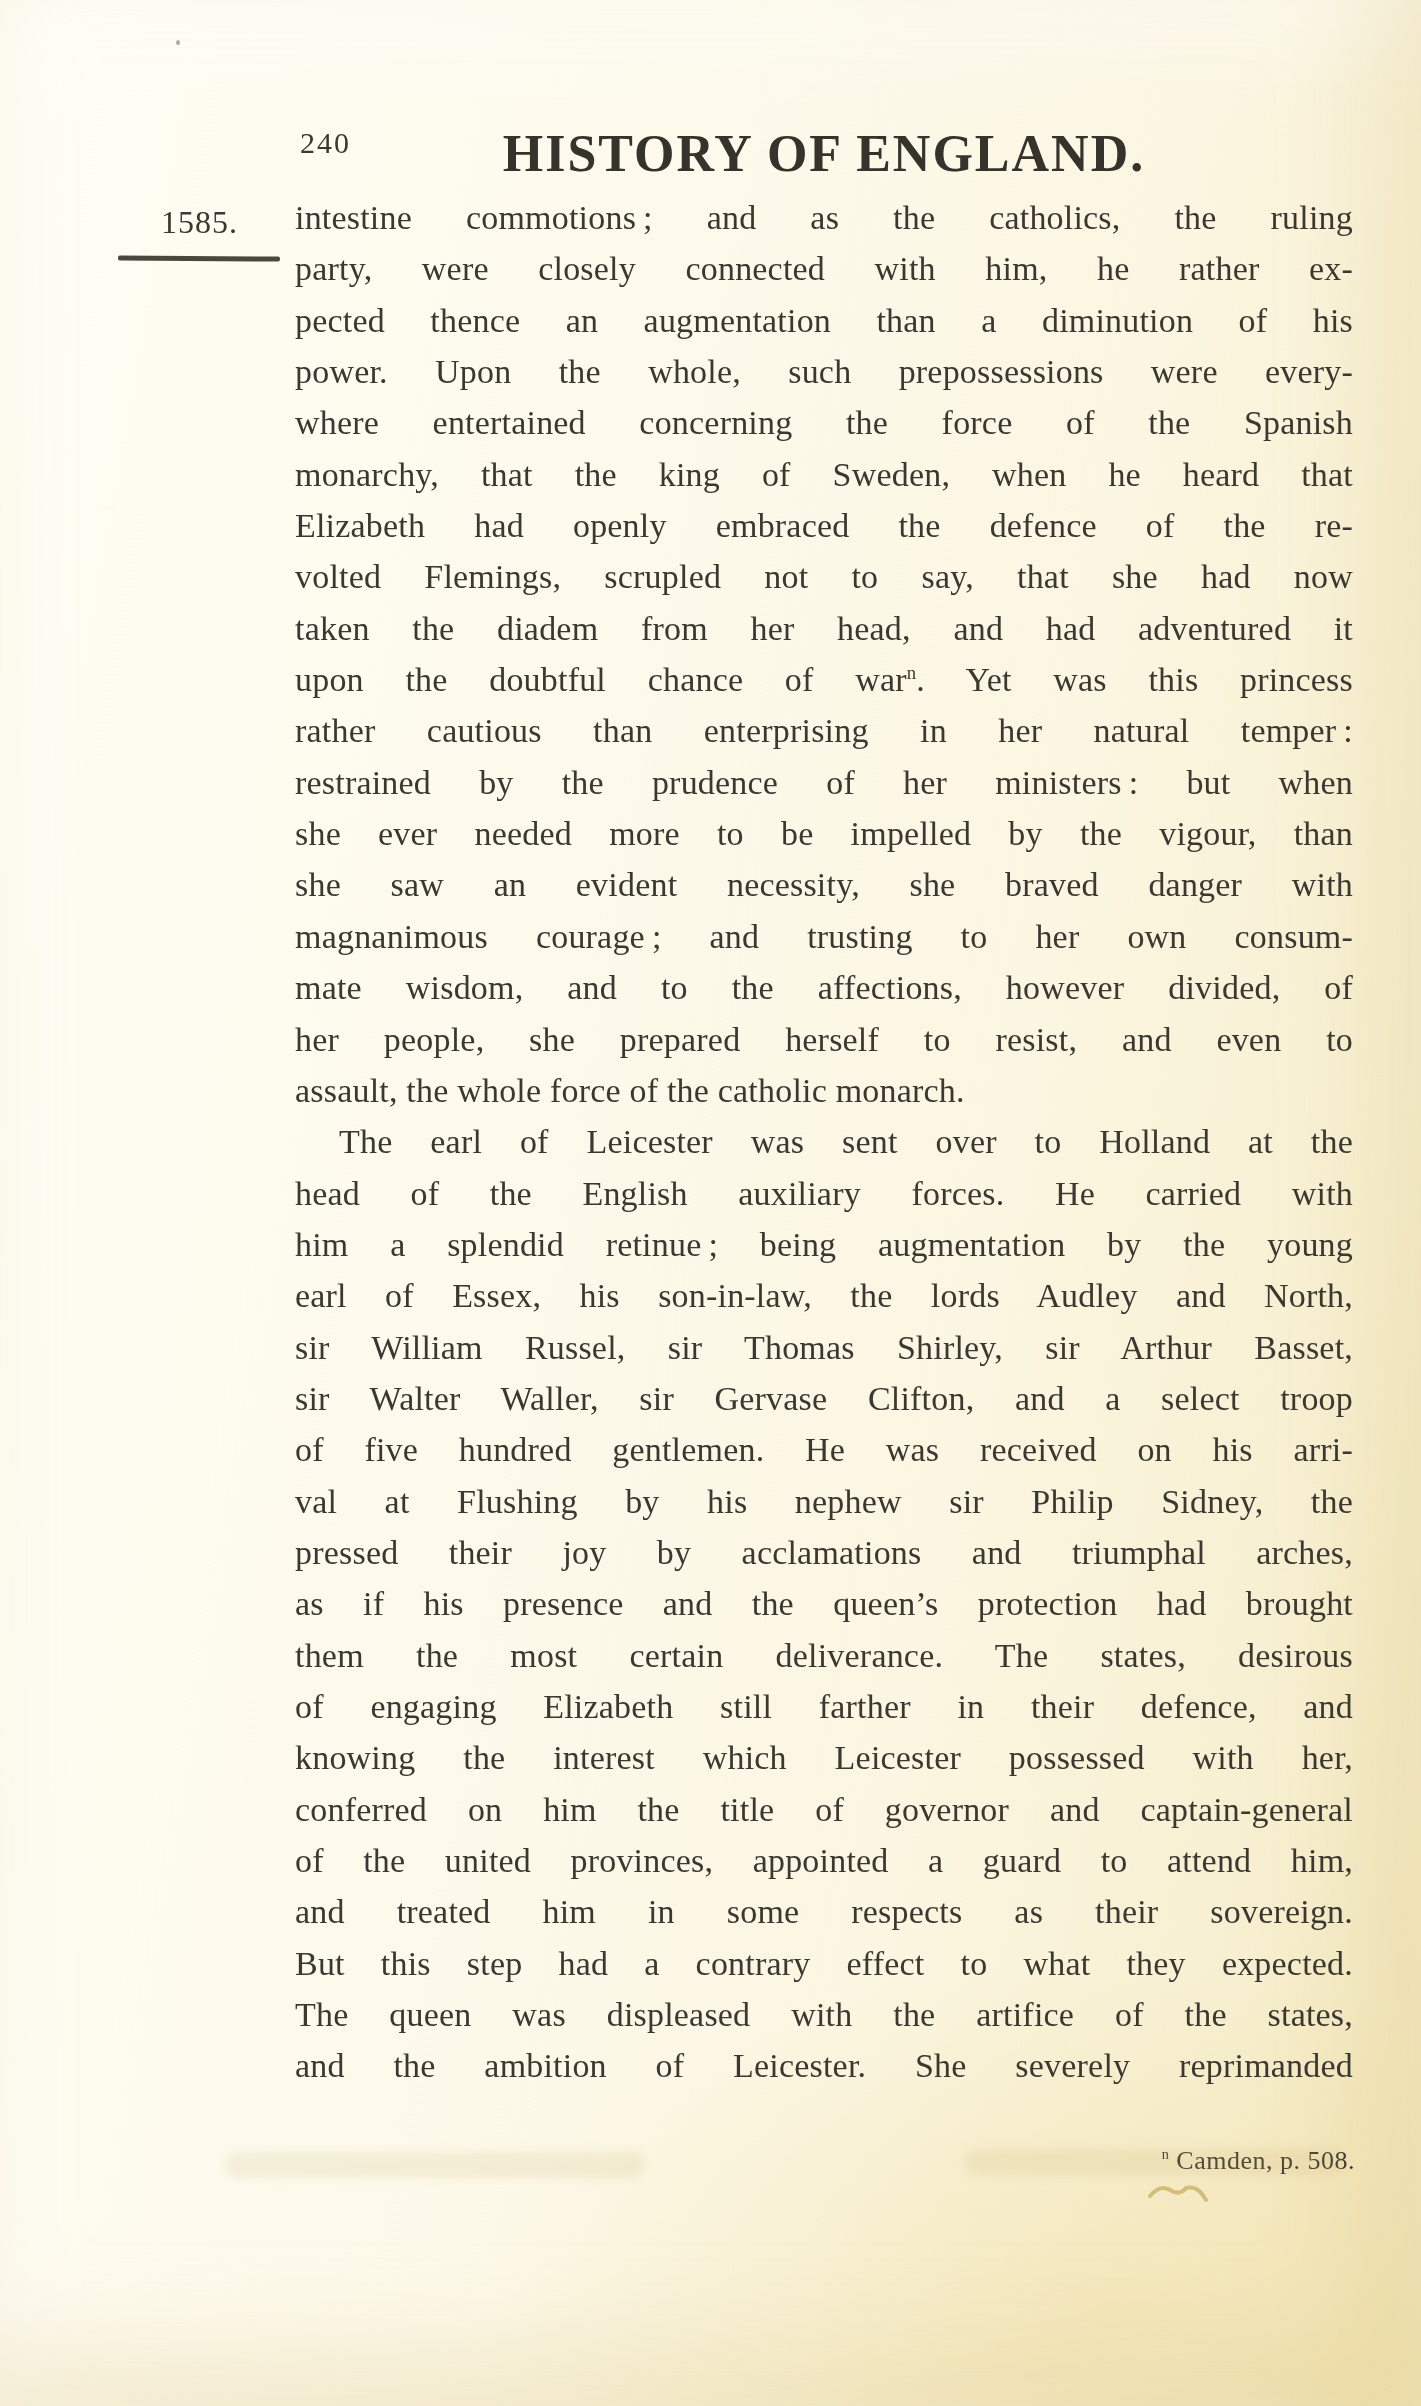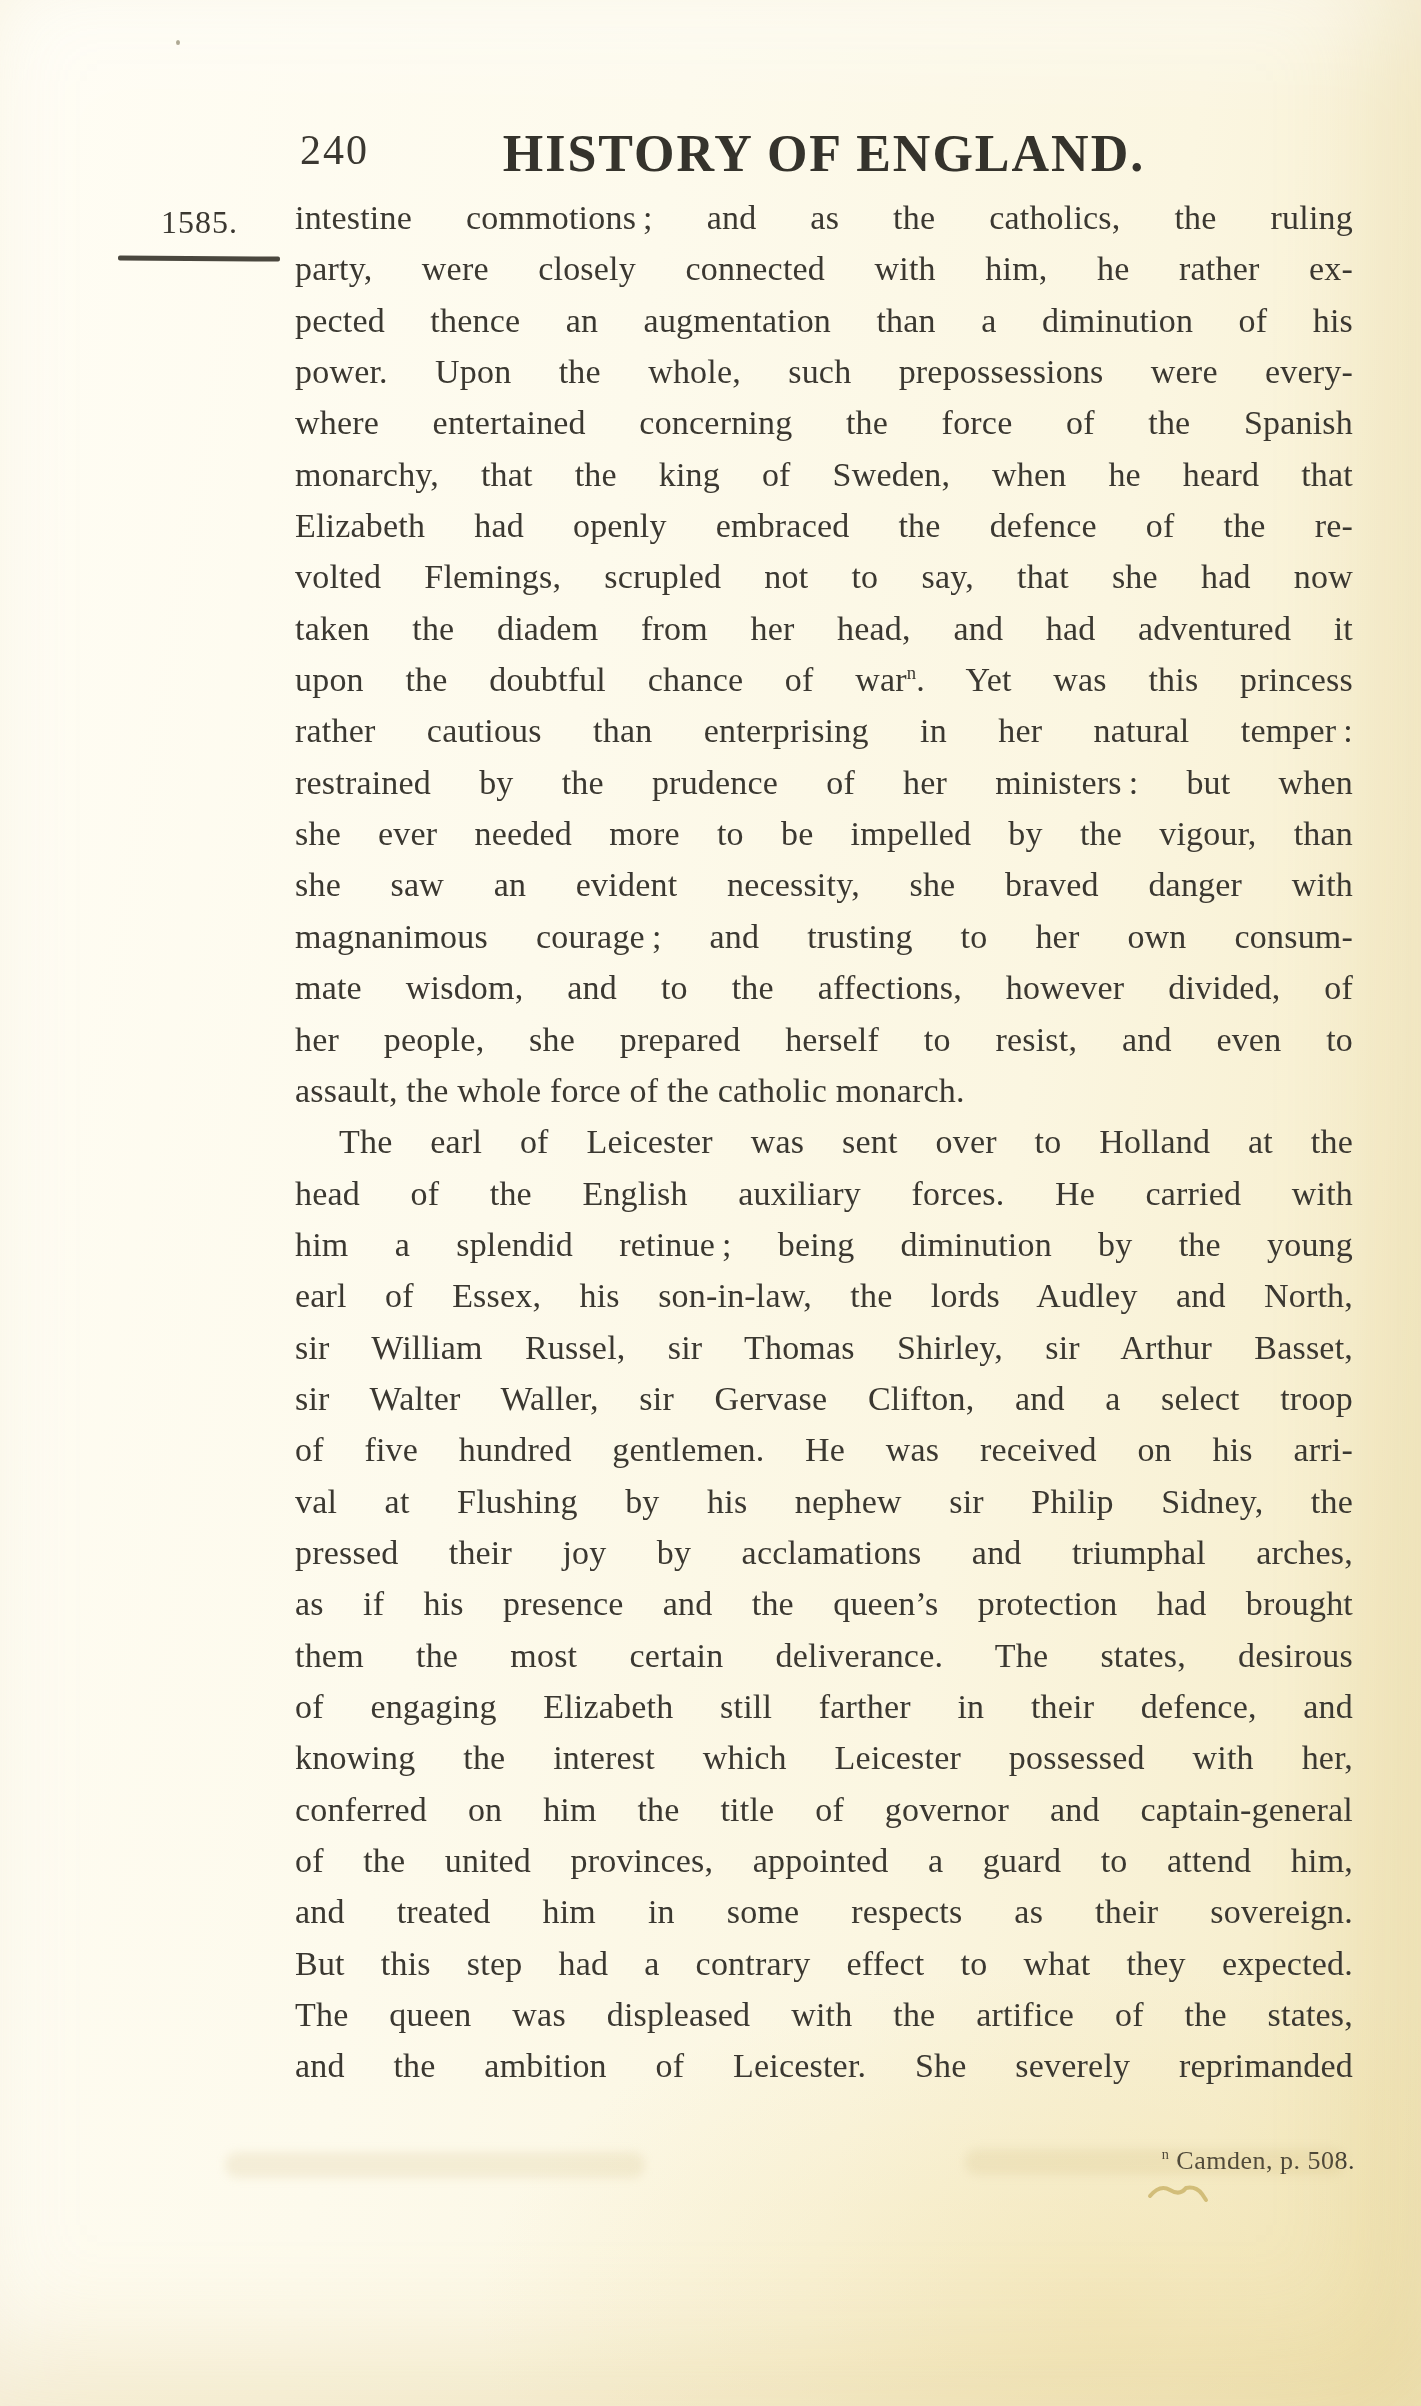--- a/index.html
+++ b/index.html
@@ -11,21 +11,21 @@
     overflow: hidden;
     background:
       radial-gradient(ellipse 900px 500px at 78% 96%, rgba(238,220,160,0.45), rgba(238,220,160,0) 70%),
       linear-gradient(100deg, #fffdf4 0%, #fdfaec 38%, #fbf6e1 66%, #f7efd0 86%, #f0e4b6 100%);
     box-shadow: inset -34px -50px 110px rgba(215,190,115,0.28),
                 inset 26px 40px 90px rgba(255,255,255,0.55);
     font-family: "Liberation Serif", "DejaVu Serif", serif;
     color: #3b3831;
   }
   .page-header { position: absolute; left: 295px; top: 124px; width: 1058px; height: 60px; }
-  .page-number { position: absolute; left: 5px; top: 2px; font-size: 42px; letter-spacing: 2px; }
+  .page-number { position: absolute; left: 5px; top: 2px; font-size: 30px; letter-spacing: 2px; }
   .running-title {
     text-align: center; font-size: 52px; font-weight: bold;
     letter-spacing: 2px; color: #35332c; white-space: nowrap;
   }
   .margin-year { position: absolute; left: 161px; top: 204px; font-size: 32px; letter-spacing: 1px; }
   .margin-rule {
     position: absolute; left: 118px; top: 256px; width: 162px; height: 5px;
     background: #4a473e; border-radius: 2px; transform: rotate(0.4deg);
   }
   .body-text {
@@ -79,21 +79,21 @@
       <div class="line">rather cautious than enterprising in her natural temper :</div>
       <div class="line">restrained by the prudence of her ministers : but when</div>
       <div class="line">she ever needed more to be impelled by the vigour, than</div>
       <div class="line">she saw an evident necessity, she braved danger with</div>
       <div class="line">magnanimous courage ; and trusting to her own consum-</div>
       <div class="line">mate wisdom, and to the affections, however divided, of</div>
       <div class="line">her people, she prepared herself to resist, and even to</div>
       <div class="line para-end">assault, the whole force of the catholic monarch.</div>
       <div class="line indent">The earl of Leicester was sent over to Holland at the</div>
       <div class="line">head of the English auxiliary forces.  He carried with</div>
-      <div class="line">him a splendid retinue ; being diminution by the young</div>
+      <div class="line">him a splendid retinue ; being augmentation by the young</div>
       <div class="line">earl of Essex, his son-in-law, the lords Audley and North,</div>
       <div class="line">sir William Russel, sir Thomas Shirley, sir Arthur Basset,</div>
       <div class="line">sir Walter Waller, sir Gervase Clifton, and a select troop</div>
       <div class="line">of five hundred gentlemen.  He was received on his arri-</div>
       <div class="line">val at Flushing by his nephew sir Philip Sidney, the</div>
       <div class="line">pressed their joy by acclamations and triumphal arches,</div>
       <div class="line">as if his presence and the queen’s protection had brought</div>
       <div class="line">them the most certain deliverance.  The states, desirous</div>
       <div class="line">of engaging Elizabeth still farther in their defence, and</div>
       <div class="line">knowing the interest which Leicester possessed with her,</div>

